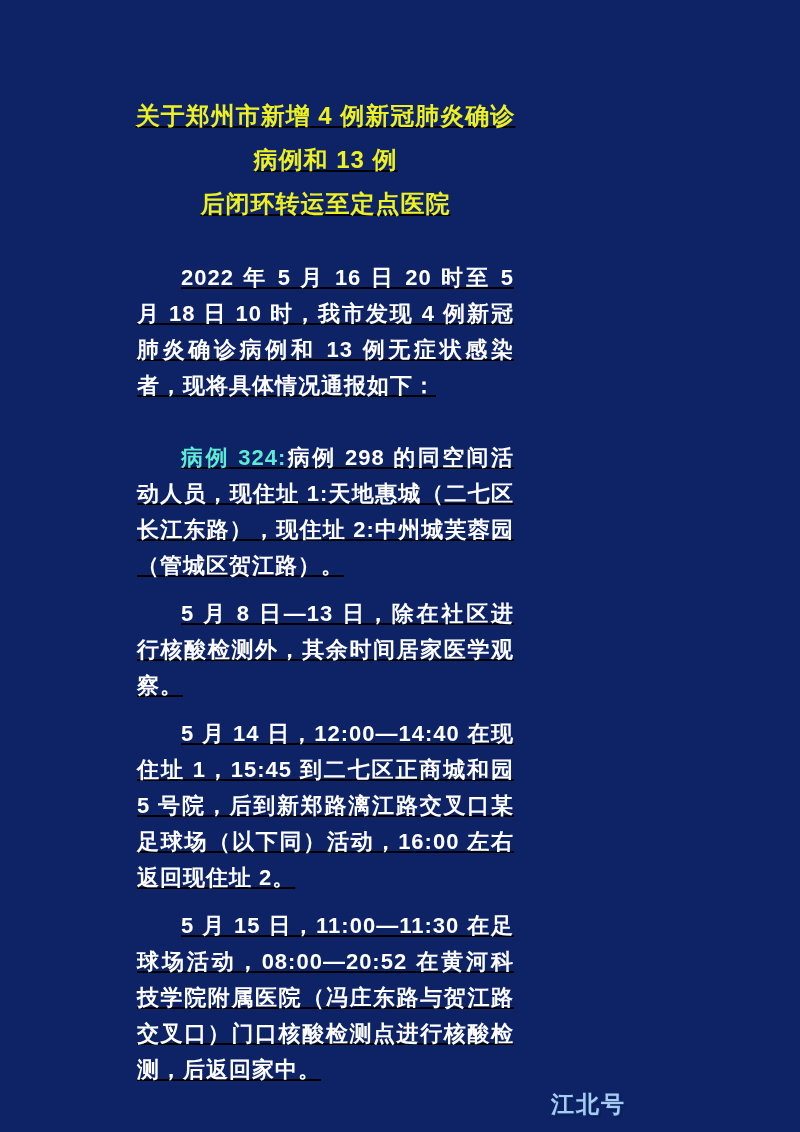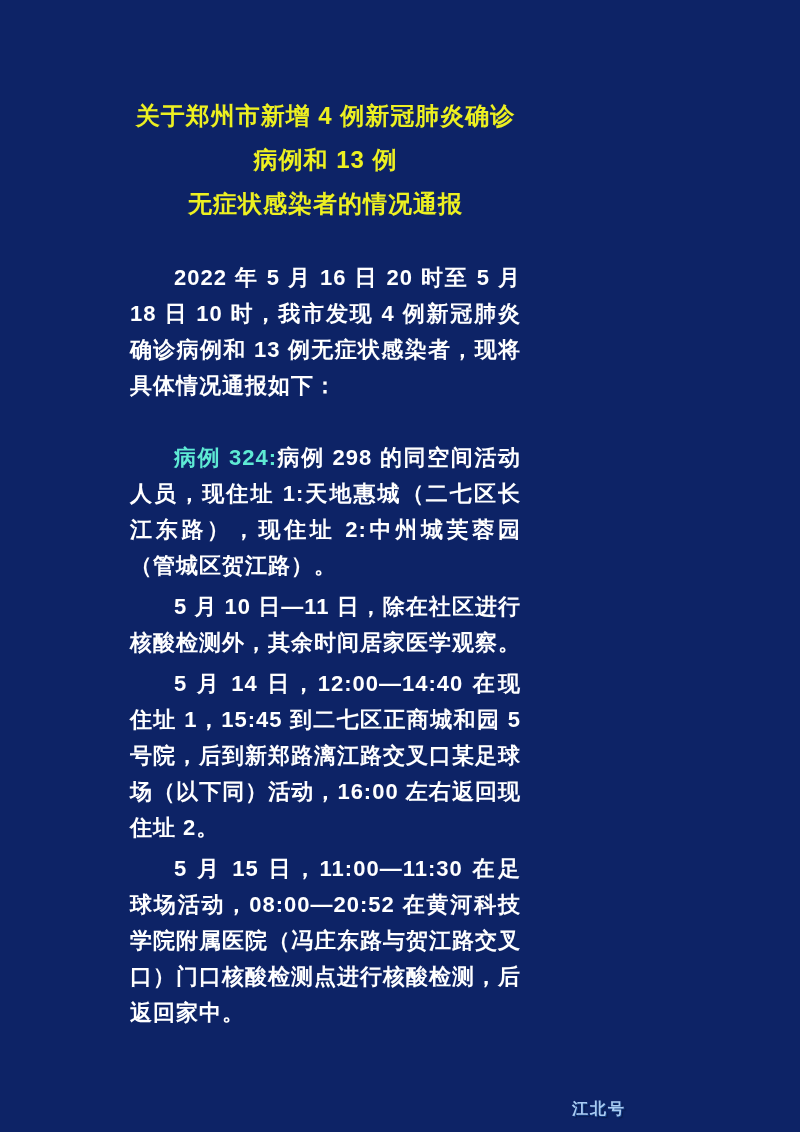--- a/index.html
+++ b/index.html
@@ -13,73 +13,74 @@
     font-family: "Liberation Sans", "DejaVu Sans", sans-serif;
     overflow: hidden;
   }
   .page {
     position: relative;
     width: 636px;
     height: 1132px;
     box-sizing: border-box;
     background: #0d2366;
     padding: 94px 110px 0 125px;
+    text-decoration: underline;
   }
   .doc-title {
     color: #edf021;
     font-size: 24px;
     font-weight: bold;
     text-align: center;
     line-height: 44px;
     letter-spacing: 1px;
     margin: 0 0 34px 0;
   }
   .para {
     color: #ffffff;
     font-size: 22px;
     font-weight: bold;
     line-height: 36px;
     text-align: justify;
     text-indent: 2em;
     letter-spacing: 1px;
-    margin: 5px;
+    margin: 12px;
   }
   .case-section {
     margin-top: 36px;
   }
   .case-label {
     color: #5eead4;
     font-weight: bold;
   }
   .watermark {
     position: absolute;
     right: 10px;
     bottom: 12px;
     color: #a9cbf2;
-    font-size: 16px;
+    font-size: 23px;
     font-weight: bold;
     letter-spacing: 2px;
     text-shadow: 1px 1px 0 #123a80, 2px 2px 1px #081a4d;
   }
 </style>
 </head>
 <body>
 
 <div class="page">
 
   <h1 class="doc-title">
     <span>关于郑州市新增 4 例新冠肺炎确诊病例和 13 例</span><br>
-    <span>无症状感染者的情况通报</span>
+    <span>后闭环转运至定点医院</span>
   </h1>
 
   <p class="para">2022 年 5 月 16 日 20 时至 5 月 18 日 10 时，我市发现 4 例新冠肺炎确诊病例和 13 例无症状感染者，现将具体情况通报如下：</p>
 
   <div class="case-section">
     <p class="para"><span class="case-label">病例 324:</span><span>病例 298 的同空间活动人员，现住址 1:天地惠城（二七区长江东路），现住址 2:中州城芙蓉园（管城区贺江路）。</span></p>
-    <p class="para">5 月 10 日—11 日，除在社区进行核酸检测外，其余时间居家医学观察。</p>
+    <p class="para">5 月 8 日—13 日，除在社区进行核酸检测外，其余时间居家医学观察。</p>
     <p class="para">5 月 14 日，12:00—14:40 在现住址 1，15:45 到二七区正商城和园 5 号院，后到新郑路漓江路交叉口某足球场（以下同）活动，16:00 左右返回现住址 2。</p>
     <p class="para">5 月 15 日，11:00—11:30 在足球场活动，08:00—20:52 在黄河科技学院附属医院（冯庄东路与贺江路交叉口）门口核酸检测点进行核酸检测，后返回家中。</p>
   </div>
 
   <div class="case-section">
   </div>
 
   <div class="watermark">江北号</div>
 
 </div>

